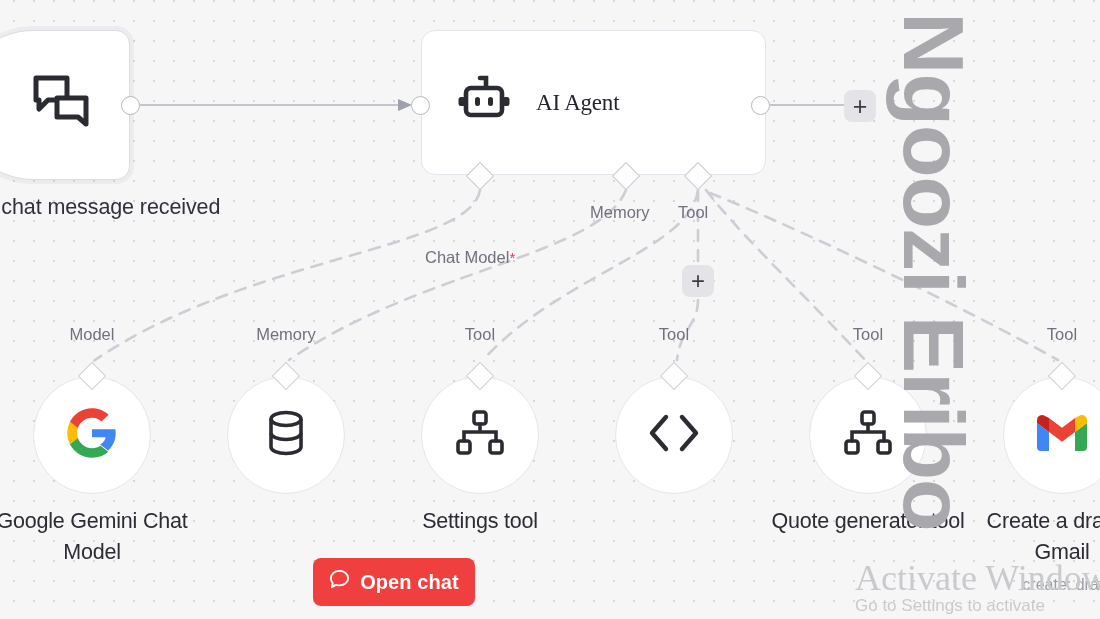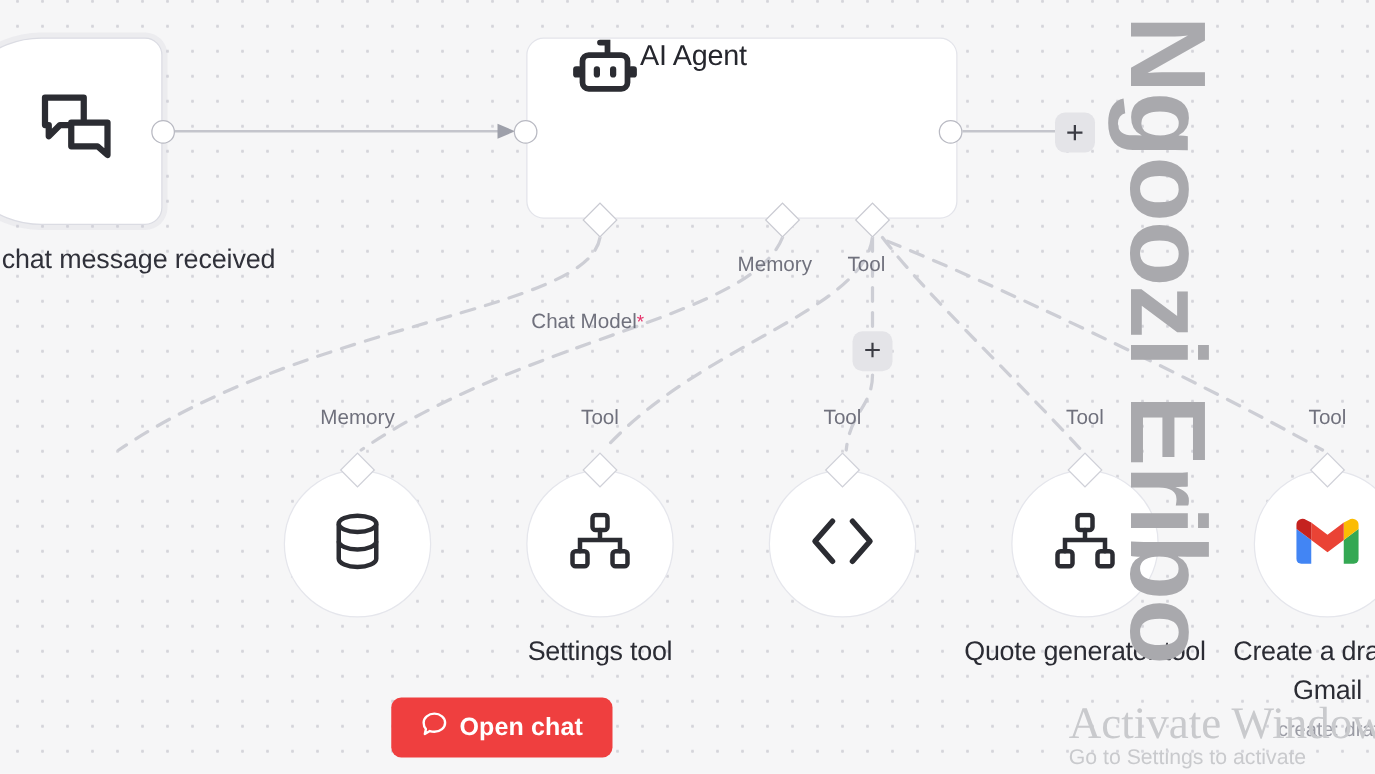--- a/index.html
+++ b/index.html
@@ -33,21 +33,21 @@
   .trigger-label{
     position:absolute; left:-70px; top:192px; width:300px;
     text-align:center; color:#30313a; font-size:21.5px; line-height:30px;
     letter-spacing:-0.1px;
   }
 
   
   #agent-node{
     position:absolute; left:421px; top:30px; width:345px; height:145px;
     background:#fff; border:1.5px solid #e3e4ea; border-radius:14px;
-    display:flex; padding-left:34px;
+    display:flex; align-items:center; gap:24px; padding-left:34px;font-family:Liberation Serif, serif;
   }
   #agent-node .title{ font-size:23px; color:#25262d; letter-spacing:-.2px; }
 
   
   .port{
     position:absolute; width:19px; height:19px; border-radius:50%;
     background:#fff; border:1.6px solid #b8b9c2;
   }
   #port-trigger-out{ left:121px; top:96px; }
   #port-agent-in{   left:411px; top:96px; }
@@ -103,21 +103,21 @@
   }
   #sub-gemini{ left:33px;  top:376px; }
   #sub-memory{ left:227px; top:376px; }
   #sub-knowledge{ left:421px; top:376px; }
   #sub-calculator{ left:615px; top:376px; }
   #sub-quote{ left:809px; top:376px; }
   #sub-gmail{ left:1003px; top:376px; }
 
   
   #open-chat-btn{
-    position:absolute; left:313px; top:558px; width:177px; height:48px;
+    position:absolute; left:313px; top:558px; width:162px; height:48px;
     background:#ef3f3f; border-radius:8px; border:none;
     color:#fff; font-size:20px; font-weight:bold; letter-spacing:.1px;
     display:flex; align-items:center; justify-content:center; gap:10px;
     cursor:pointer;
   }
 
   
   #watermark-name{
     position:absolute; right:-92px; top:222px;
     transform:rotate(90deg); transform-origin:center;
@@ -192,20 +192,35 @@
   <div class="diamond" id="d-chatmodel"></div>
   <div class="diamond" id="d-memory"></div>
   <div class="diamond" id="d-tool"></div>
 
   <div class="conn-label" id="lbl-chatmodel">
     <span>Chat Model</span><span class="req">*</span>
   </div>
   <div class="conn-label" id="lbl-memory">Memory</div>
   <div class="conn-label" id="lbl-tool">Tool</div>
 
+  <div class="subnode" id="sub-gemini">
+    <div class="stype">Model</div>
+    <div class="sdiamond"></div>
+    <div class="circle">
+      <span>
+        <svg width="54" height="54" viewBox="0 0 48 48">
+          <path fill="#4285F4" d="M45.1 24.5c0-1.6-.1-2.7-.4-3.9H24v7.1h12.1c-.2 1.8-1.6 4.6-4.5 6.4l-.1.3 6.5 5 .5.1c4.1-3.8 6.6-9.5 6.6-15z"></path>
+          <path fill="#34A853" d="M24 46c5.9 0 10.9-2 14.5-5.3l-6.9-5.4c-1.8 1.3-4.3 2.2-7.6 2.2-5.8 0-10.8-3.8-12.5-9.1l-.3.1-6.8 5.2-.1.3C8 41 15.4 46 24 46z"></path>
+          <path fill="#FBBC05" d="M11.5 28.4c-.5-1.3-.7-2.8-.7-4.4s.3-3.1.7-4.4v-.3l-6.9-5.4-.2.1A22 22 0 0 0 2 24c0 3.5.9 6.9 2.4 9.9l7.1-5.5z"></path>
+          <path fill="#EA4335" d="M24 10.5c4.1 0 6.9 1.8 8.5 3.3l6.2-6C34.9 4.3 29.9 2 24 2 15.4 2 8 7 4.4 14.1l7.1 5.5c1.7-5.3 6.7-9.1 12.5-9.1z"></path>
+        </svg>
+      </span>
+    </div>
+    <div class="sname">Google Gemini Chat Model</div>
+  </div>
 
   <div class="subnode" id="sub-memory">
     <div class="stype">Memory</div>
     <div class="sdiamond"></div>
     <div class="circle">
       <span>
         <svg width="46" height="50" viewBox="0 0 46 50" fill="none" stroke="#2b2c32" stroke-width="3.6">
           <ellipse cx="23" cy="11" rx="15" ry="6.5"></ellipse>
           <path d="M8,11 v28 c0,3.6 6.7,6.5 15,6.5 s15,-2.9 15,-6.5 V11"></path>
           <path d="M8,25 c0,3.6 6.7,6.5 15,6.5 s15,-2.9 15,-6.5"></path>

